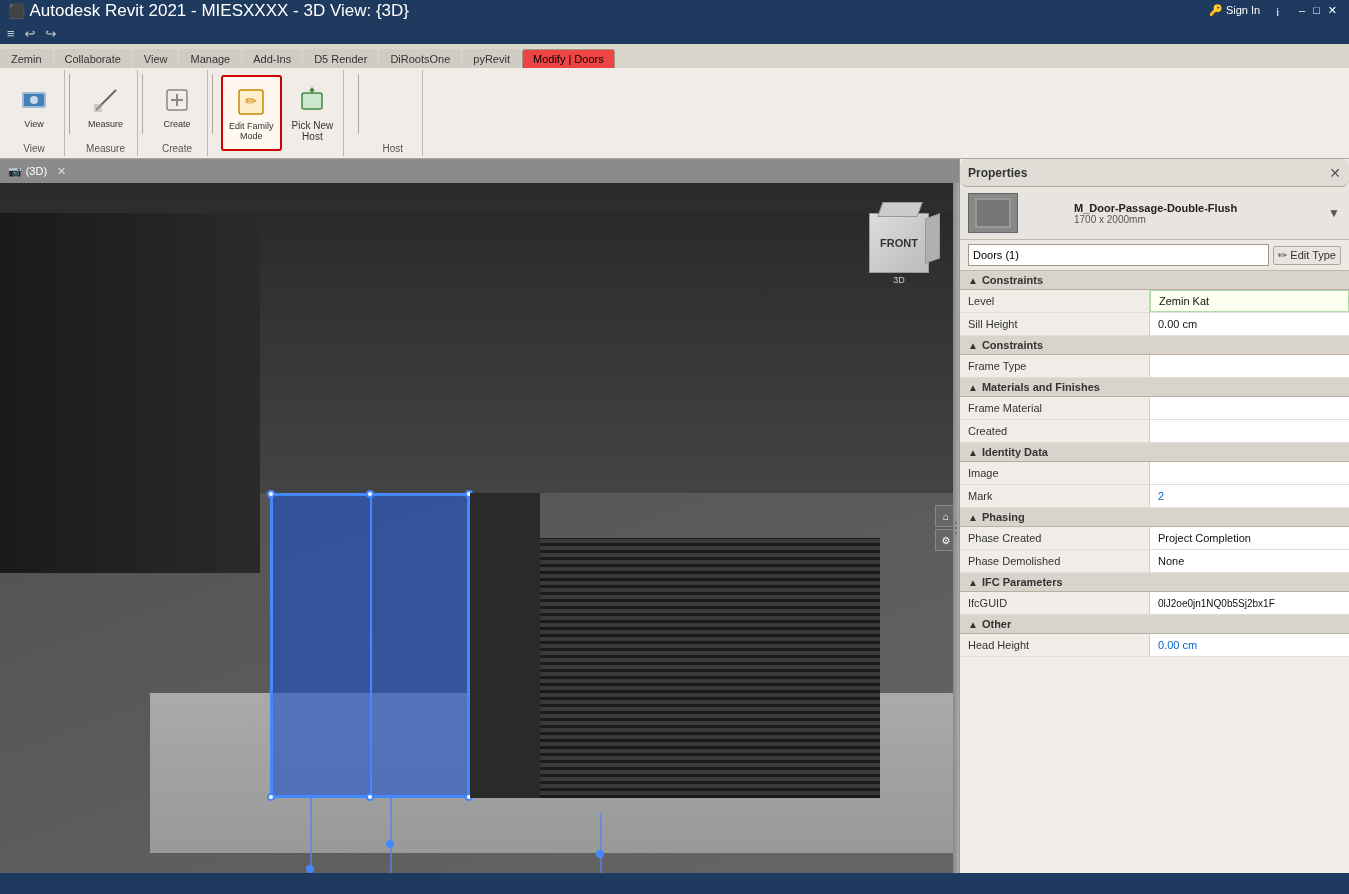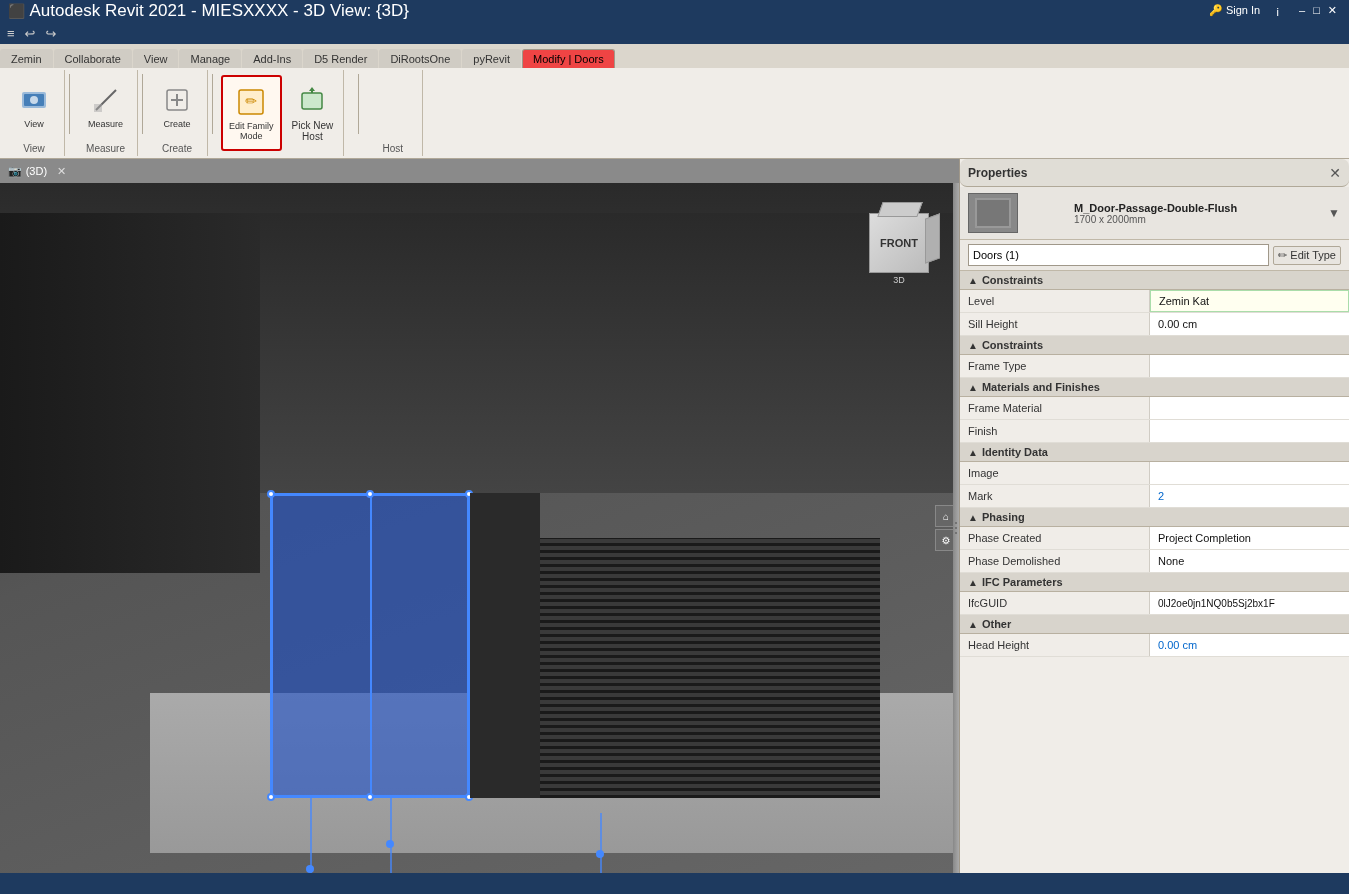--- a/index.html
+++ b/index.html
@@ -656,21 +656,21 @@
 
       <div class="prop-section-header">
         <span class="expand-icon">▲</span>
         <span>Materials and Finishes</span>
       </div>
       <div class="prop-row">
         <div class="prop-label">Frame Material</div>
         <div class="prop-value"></div>
       </div>
       <div class="prop-row">
-        <div class="prop-label">Finish</div>
+        <div class="prop-label">Created</div>
         <div class="prop-value"></div>
       </div>
 
       <div class="prop-section-header">
         <span class="expand-icon">▲</span>
         <span>Identity Data</span>
       </div>
       <div class="prop-row">
         <div class="prop-label">Image</div>
         <div class="prop-value"></div>

